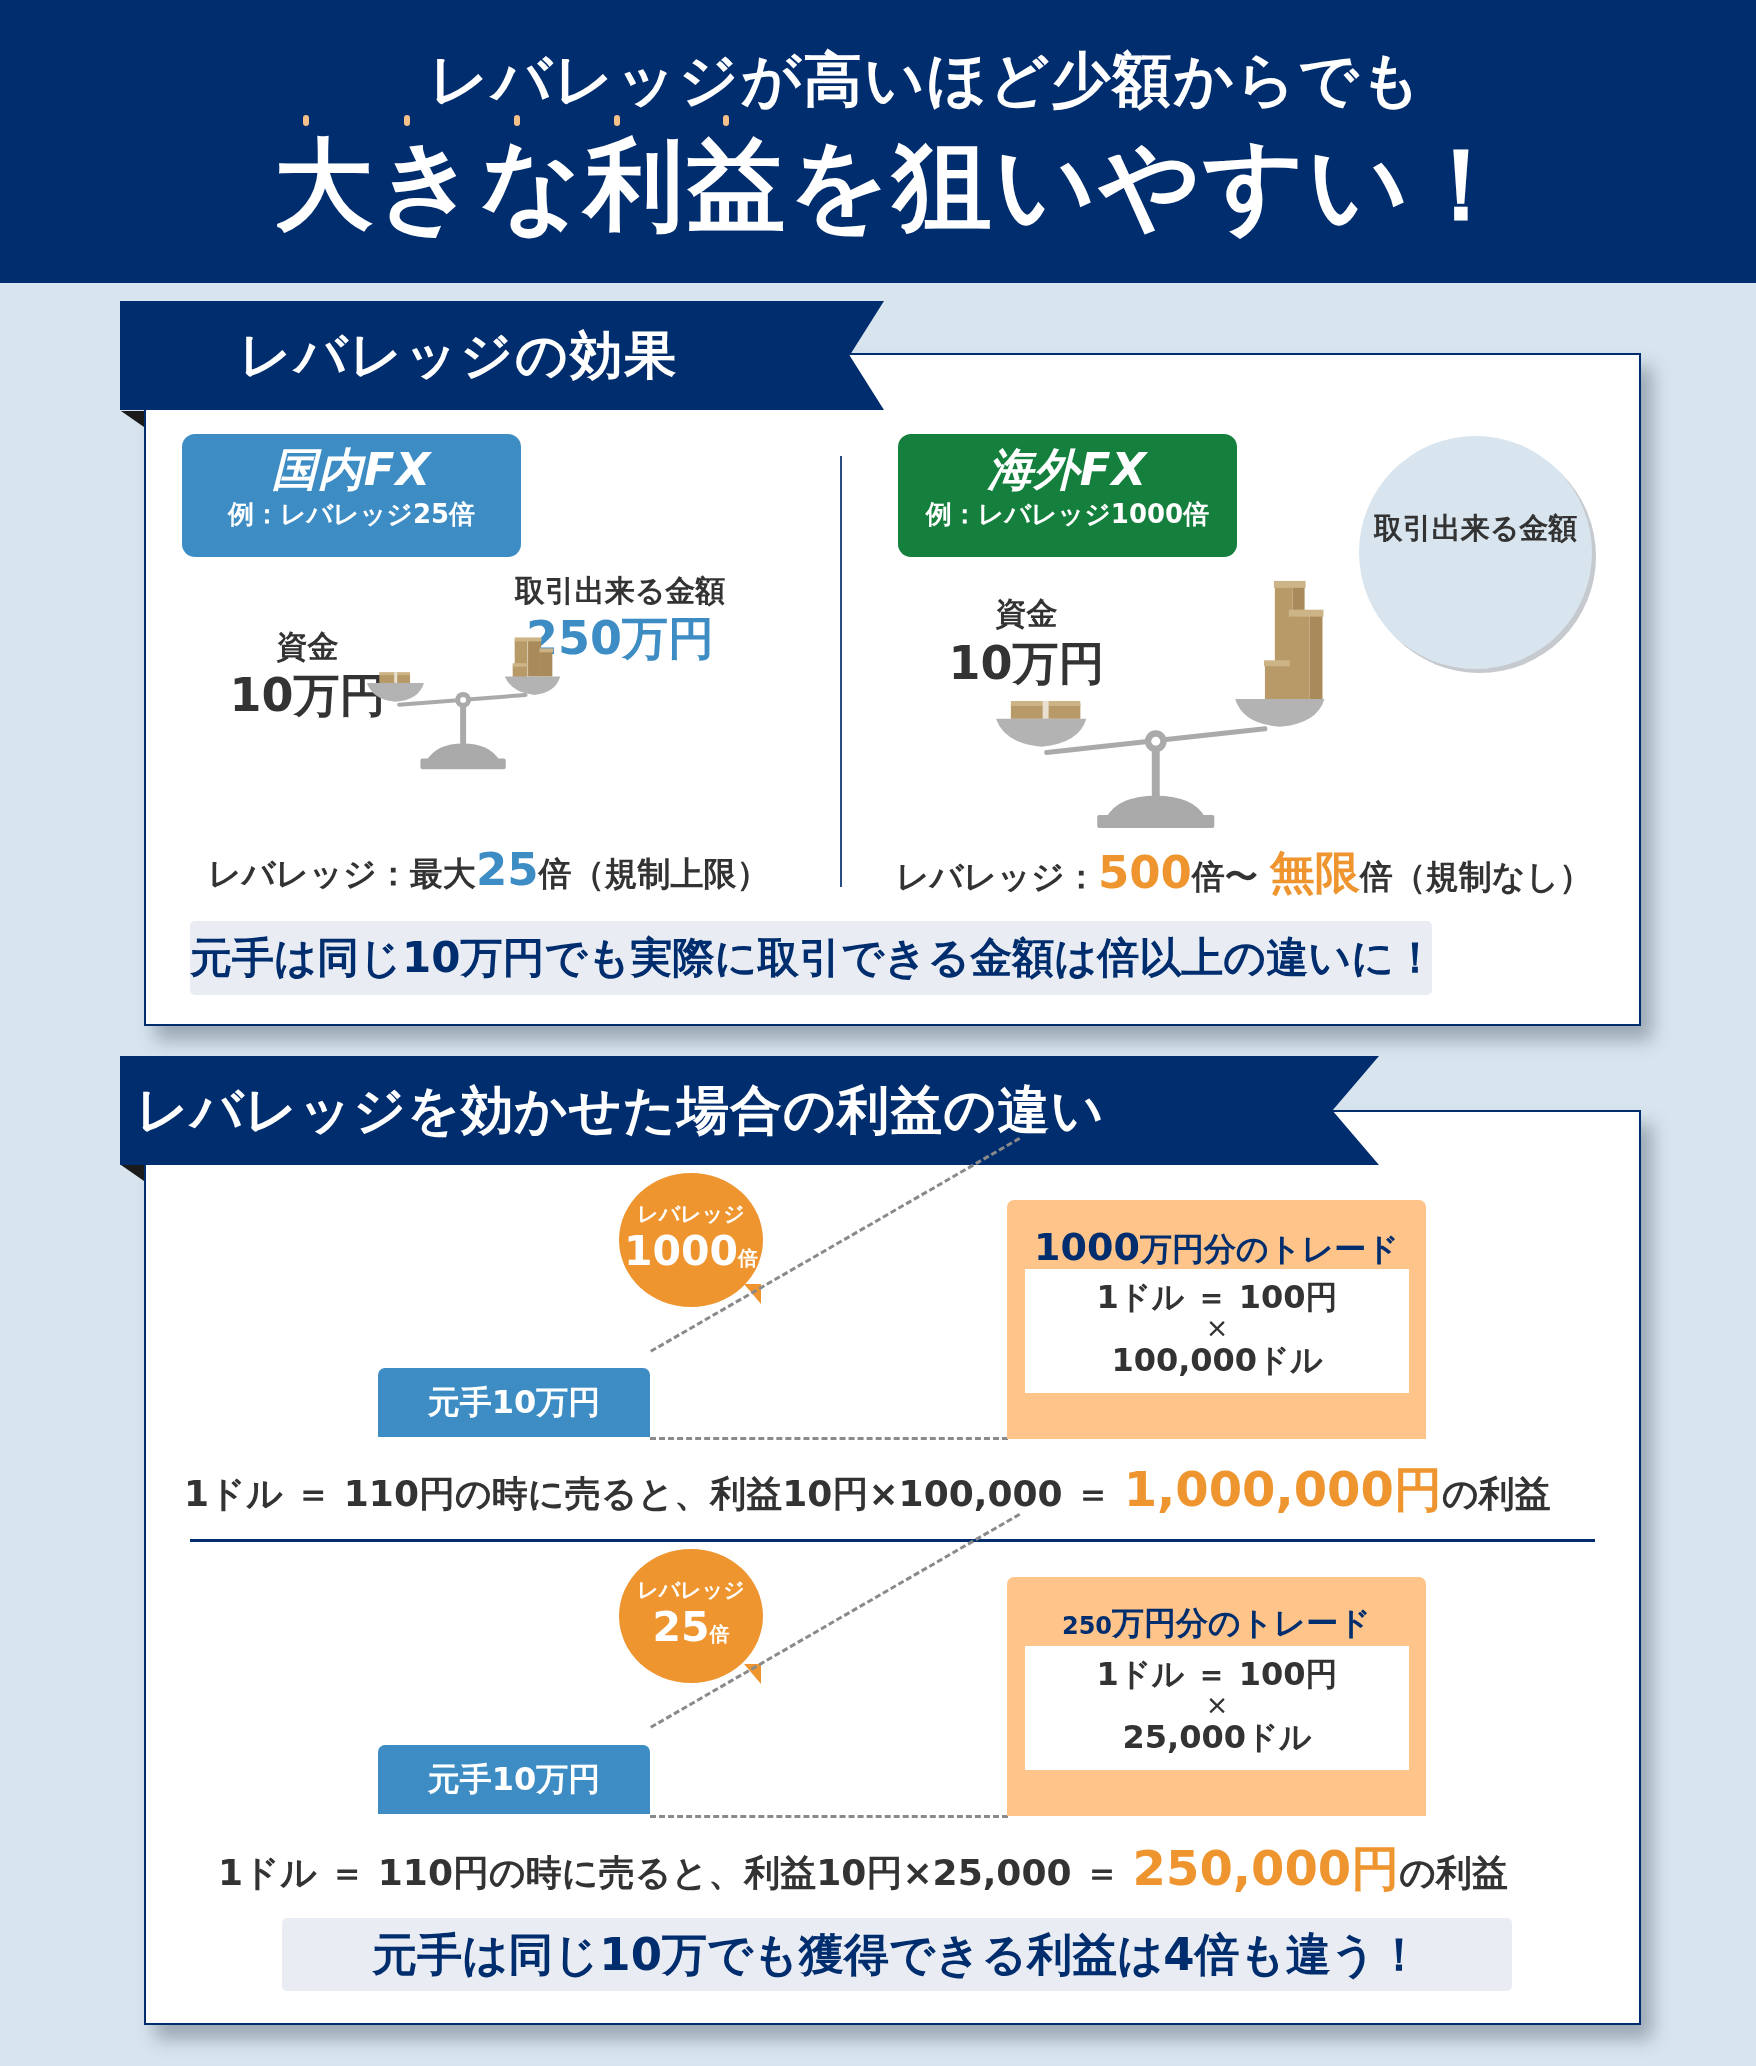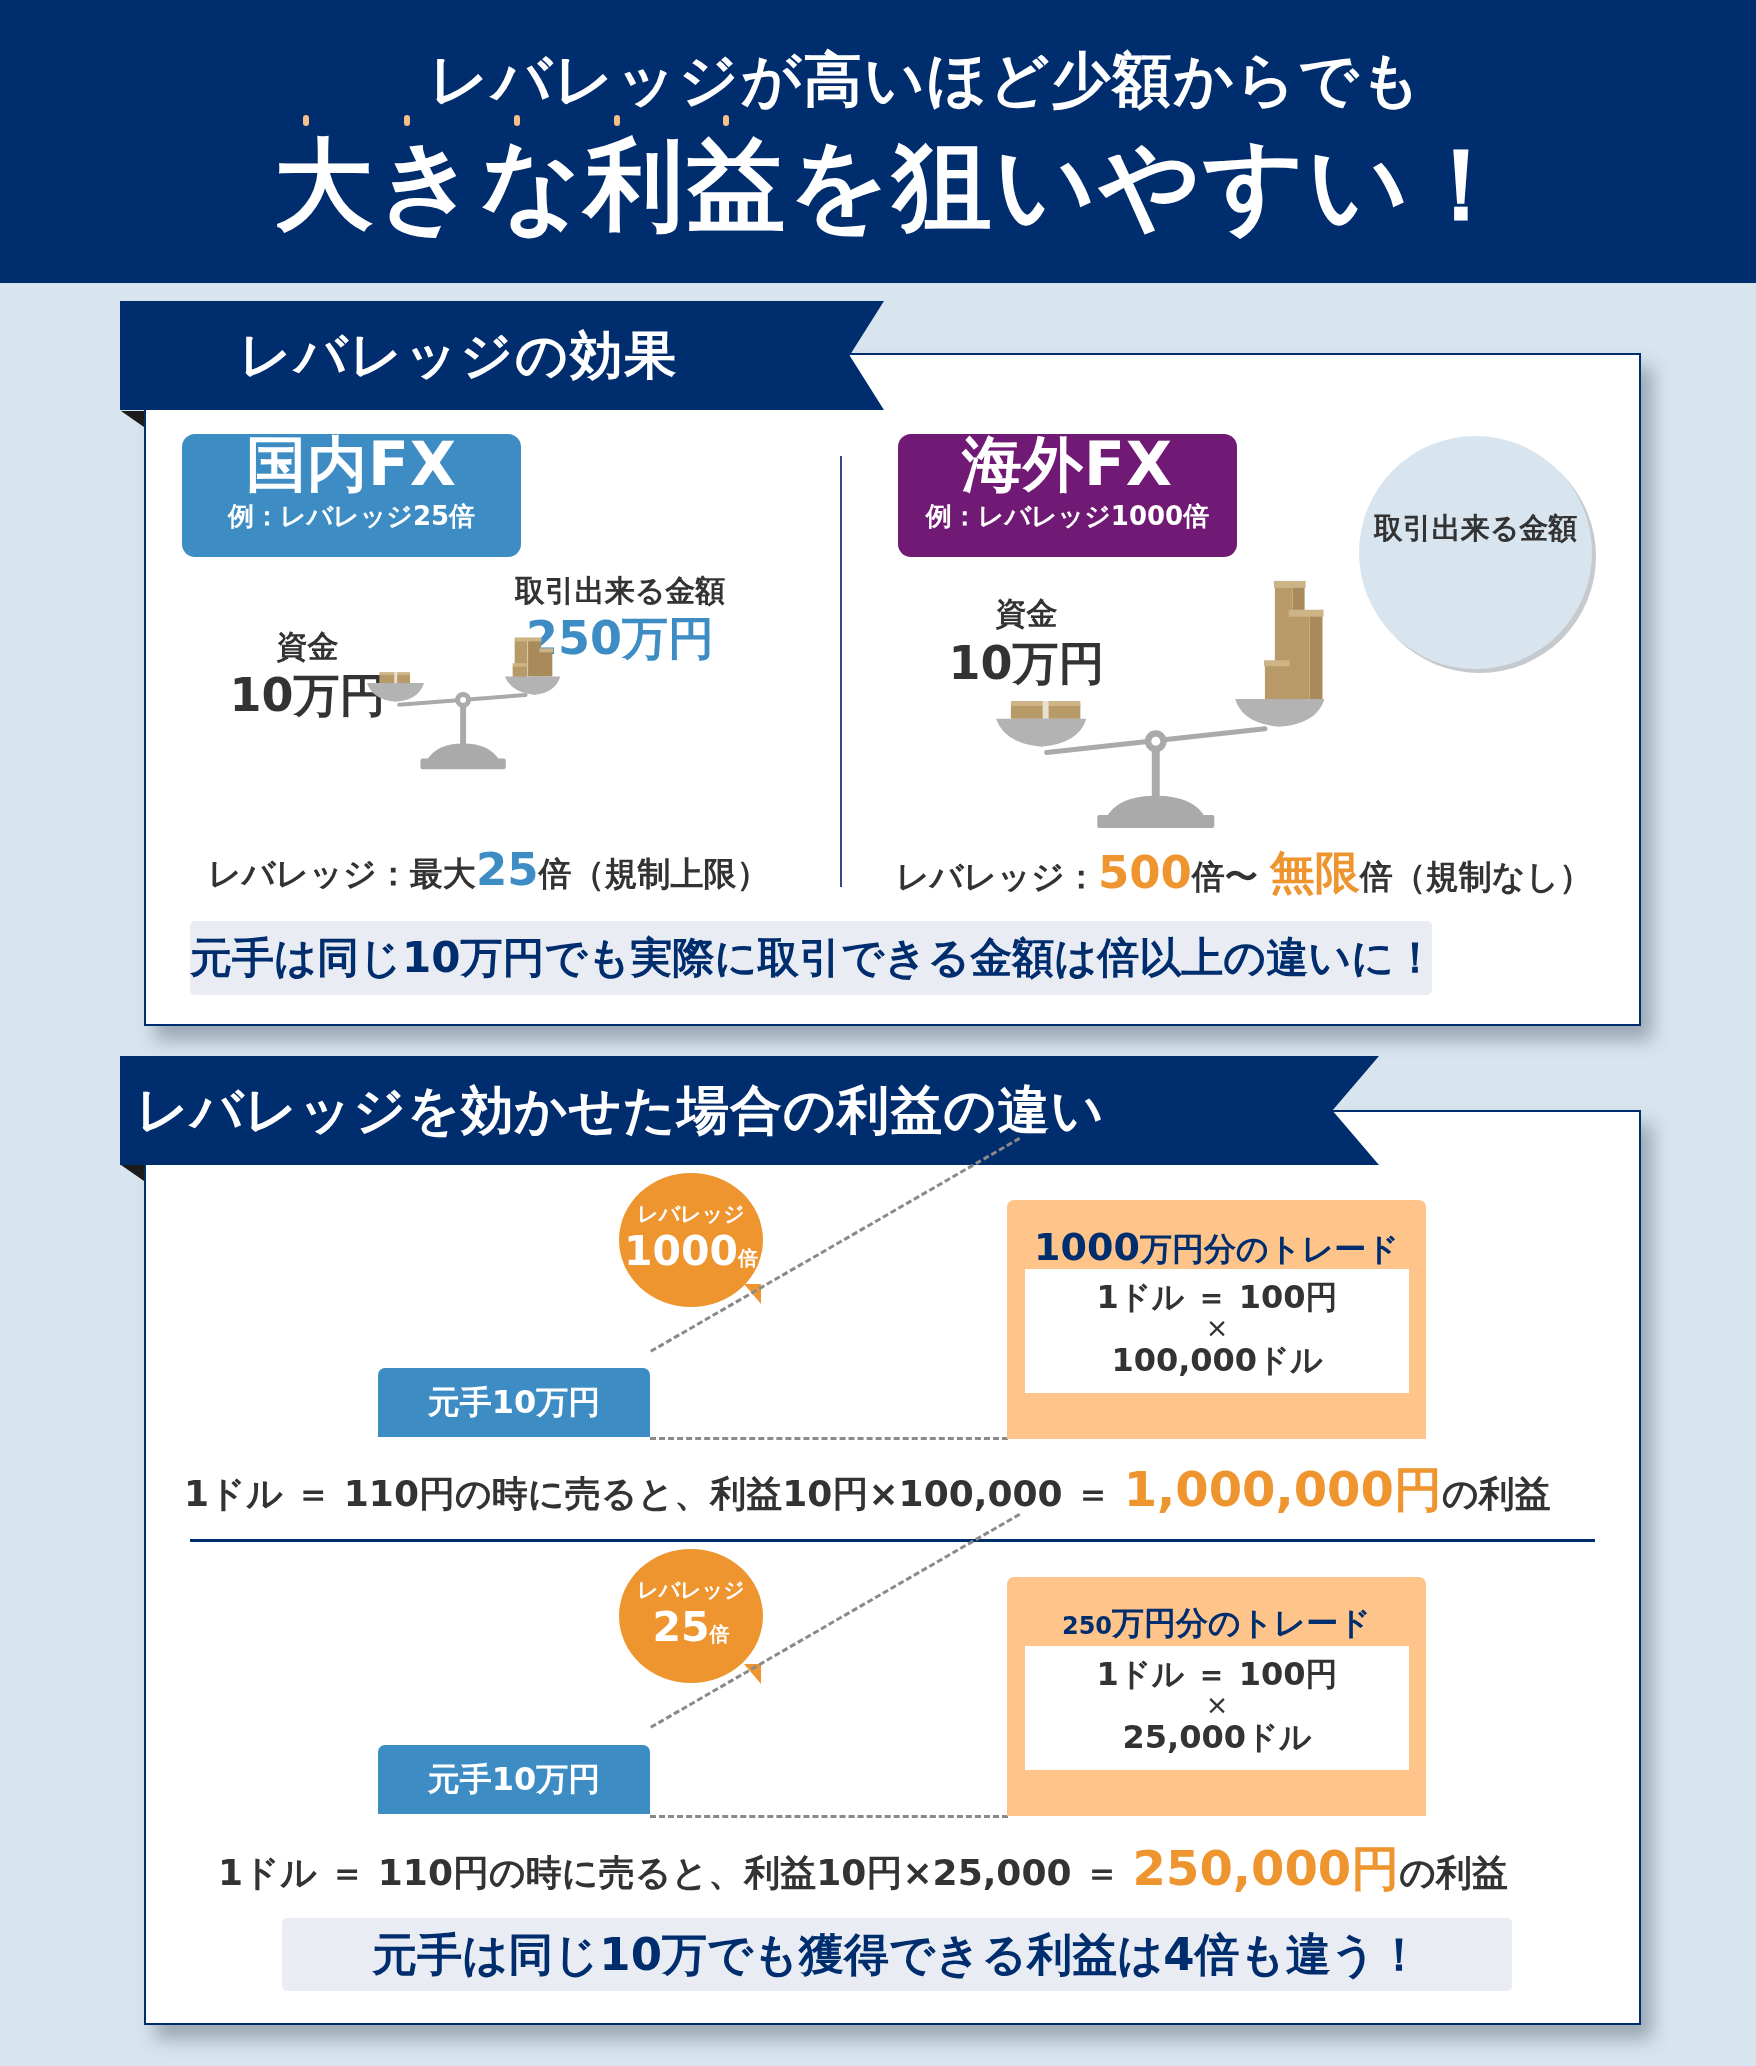--- a/index.html
+++ b/index.html
@@ -45,21 +45,21 @@
   }
   .ribbon-fold {
     position: absolute; width: 0; height: 0;
     border-top: 16px solid #1b1b1b; border-left: 23px solid transparent;
   }
 
   
   .pill {
     position: absolute; border-radius: 13px; color: #fff; text-align: center; font-weight: bold;
   }
-  .pill .t1 { display: block; font-size: 60px; line-height: 1; letter-spacing: 1px; }
+  .pill .t1 { display: block; font-size: 45px; line-height: 1; margin-top: 13px; letter-spacing: 1px; font-style: italic; }
   .pill .t2 { display: block; font-size: 26px; line-height: 1; margin-top: 9px; }
   .lbl { position: absolute; font-weight: bold; color: #333; text-align: center; }
   .divider-v { position: absolute; width: 1.5px; background: #2A4D86; }
 
   .lev-line { position: absolute; font-weight: bold; color: #333; font-size: 33px; white-space: nowrap; }
   .lev-line .big { font-size: 45px; }
 
   .summary {
     position: absolute; background: #E9EDF3; border-radius: 5px;
     color: #002D6E; font-weight: bold; text-align: center; white-space: nowrap;
@@ -167,21 +167,21 @@
     <rect x="138" y="380" width="172" height="22" rx="4" fill="#AAAAAA"></rect>
   </svg>
 </div>
 
 <div class="lev-line" style="left:208px; top:843px;">
   <span>レバレッジ：最大</span><span class="big" style="color:#3D8DC4;">25</span><span>倍（規制上限）</span>
 </div>
 
 <div class="divider-v" style="left:840px; top:456px; height:431px;"></div>
 
-<div class="pill" style="left:898px; top:434px; width:339px; height:123px; background:#701a75;">
+<div class="pill" style="left:898px; top:434px; width:339px; height:123px; background:#15803d;">
   <span class="t1">海外FX</span>
   <span class="t2">例：レバレッジ1000倍</span>
 </div>
 
 <div class="amount-circle" style="left:1359px; top:436px; width:233px; height:233px;">
   <div style="margin-top:73px; font-size:29px; color:#333;">取引出来る金額</div>
 </div>
 
 <div class="lbl" style="left:942px; top:593px; width:169px; font-size:31px;">資金</div>
 <div class="lbl" style="left:942px; top:633px; width:169px; font-size:46px;">10万円</div>

